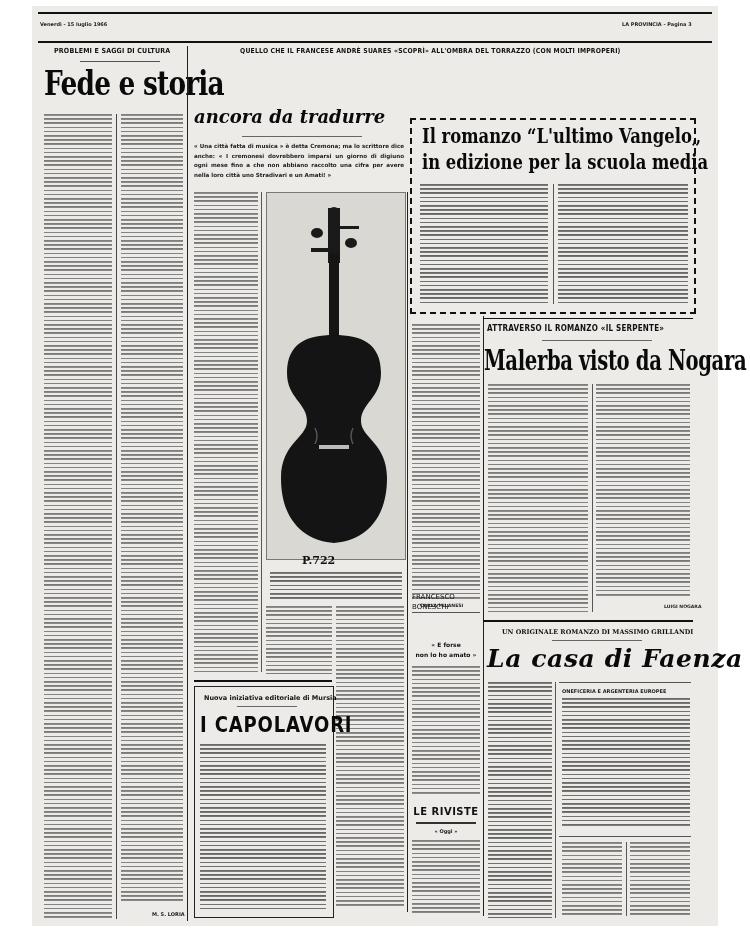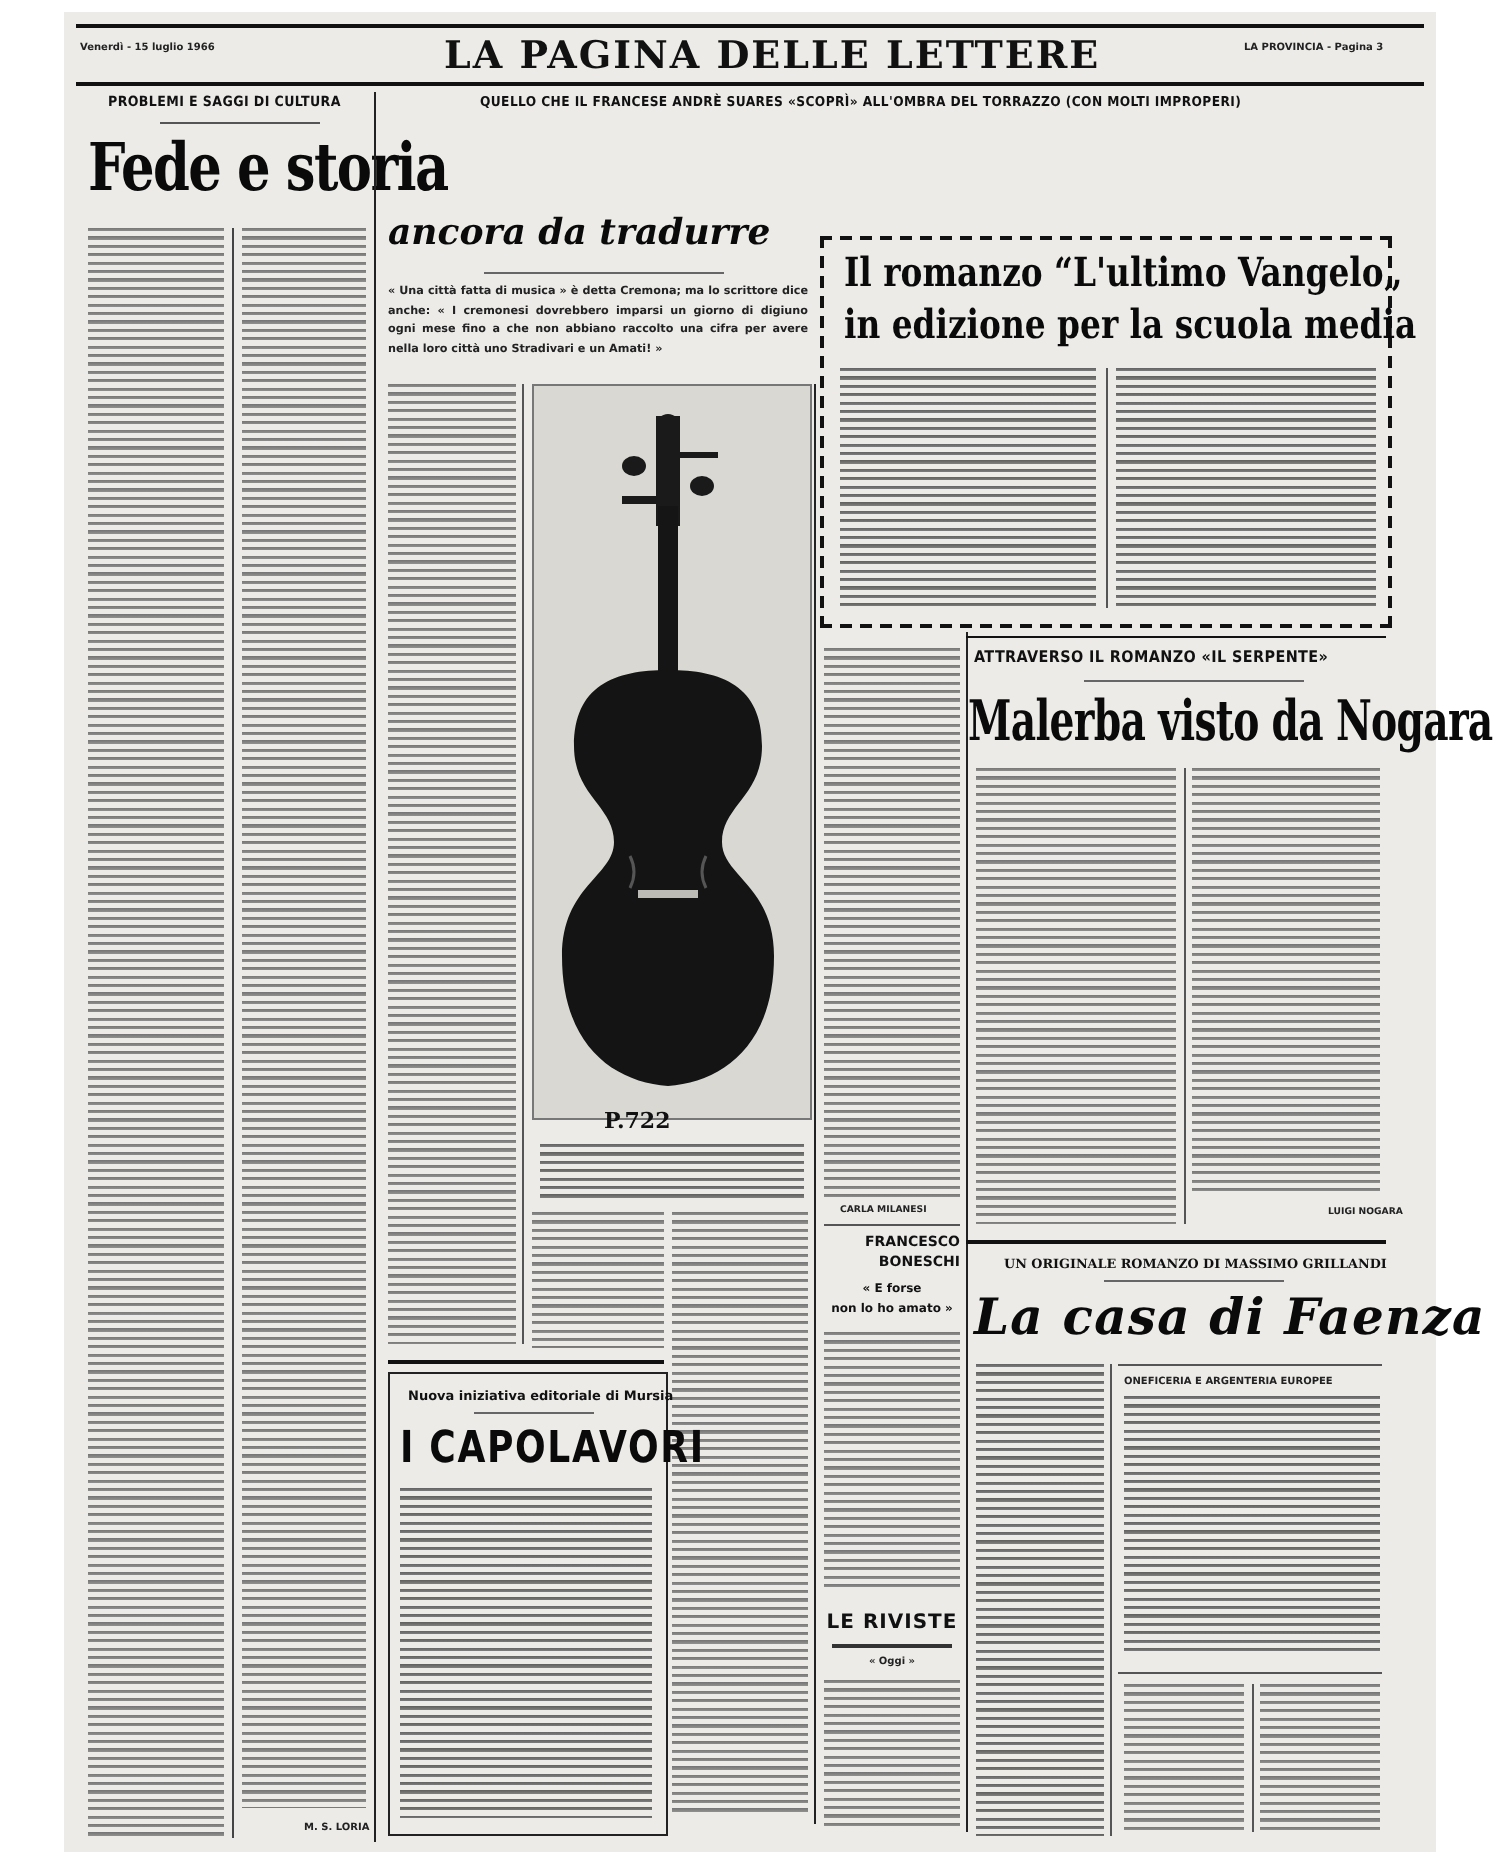--- a/index.html
+++ b/index.html
@@ -21,21 +21,20 @@
   .boxsolid{position:absolute;border:1px solid #222;}
   .photo{position:absolute;background:#dcdbd7;border:1px solid #777;}
 </style>
 </head>
 <body>
 
 <div class="page">
 
   <div class="rule" style="left:6px;top:6px;width:674px;height:2px;"></div>
   <div class="abs small" style="left:8px;top:15px;">Venerdì - 15 luglio 1966</div>
-  <div class="abs mast" style="left:190px;top:11px;">LA PAGINA DELLE LETTERE</div>
   <div class="abs small" style="left:590px;top:15px;">LA PROVINCIA - Pagina 3</div>
   <div class="rule" style="left:6px;top:35px;width:674px;height:2px;"></div>
 
   <div class="abs kicker" style="left:22px;top:41px;">PROBLEMI E SAGGI DI CULTURA</div>
   <div class="rule" style="left:48px;top:55px;width:80px;height:1px;background:#555;"></div>
   <div class="abs h-cond" style="left:12px;top:58px;font-size:33px;transform:scaleX(.8);letter-spacing:-1px;">Fede e storia</div>
   <div class="vrule" style="left:155px;top:40px;height:875px;"></div>
 
   <div class="txt" style="left:12px;top:108px;width:68px;height:805px;"></div>
   <div class="vrule" style="left:84px;top:108px;height:805px;background:#444;"></div>
@@ -85,21 +84,21 @@
   <div class="box" style="left:378px;top:112px;width:282px;height:192px;"></div>
   <div class="abs h-cond" style="left:390px;top:118px;font-size:20px;transform:scaleX(.82);">Il romanzo “L'ultimo Vangelo„</div>
   <div class="abs h-cond" style="left:390px;top:144px;font-size:20px;transform:scaleX(.82);">in edizione per la scuola media</div>
   <div class="txt dense" style="left:388px;top:178px;width:128px;height:120px;"></div>
   <div class="vrule" style="left:521px;top:178px;height:120px;background:#555;"></div>
   <div class="txt dense" style="left:526px;top:178px;width:130px;height:120px;"></div>
 
   <div class="txt" style="left:380px;top:318px;width:68px;height:276px;"></div>
   <div class="abs" style="left:388px;top:597px;font-family:'DejaVu Sans',sans-serif;font-weight:bold;font-size:4.6px;color:#222;">CARLA MILANESI</div>
   <div class="rule" style="left:380px;top:606px;width:68px;height:1px;background:#555;"></div>
-  <div class="abs" style="left:380px;top:610px;width:68px;text-align:right;font-family:'DejaVu Sans',sans-serif;font-weight:bold;font-size:7px;line-height:10px;color:#111;">
+  <div class="abs" style="left:380px;top:586px;width:68px;text-align:left;font-family:'DejaVu Sans',sans-serif;font-weight:normal;font-size:7px;line-height:10px;color:#111;">
     <div>FRANCESCO</div>
     <div>BONESCHI</div>
   </div>
   <div class="abs" style="left:380px;top:634px;width:68px;text-align:center;font-family:'DejaVu Sans',sans-serif;font-weight:bold;font-size:6px;line-height:10px;color:#111;">
     <div>« E forse</div>
     <div>non lo ho amato »</div>
   </div>
   <div class="txt" style="left:380px;top:660px;width:68px;height:130px;"></div>
 
   <div class="abs" style="left:380px;top:800px;width:68px;text-align:center;font-family:'DejaVu Sans',sans-serif;font-weight:bold;font-size:10px;color:#111;letter-spacing:.5px;">LE RIVISTE</div>

